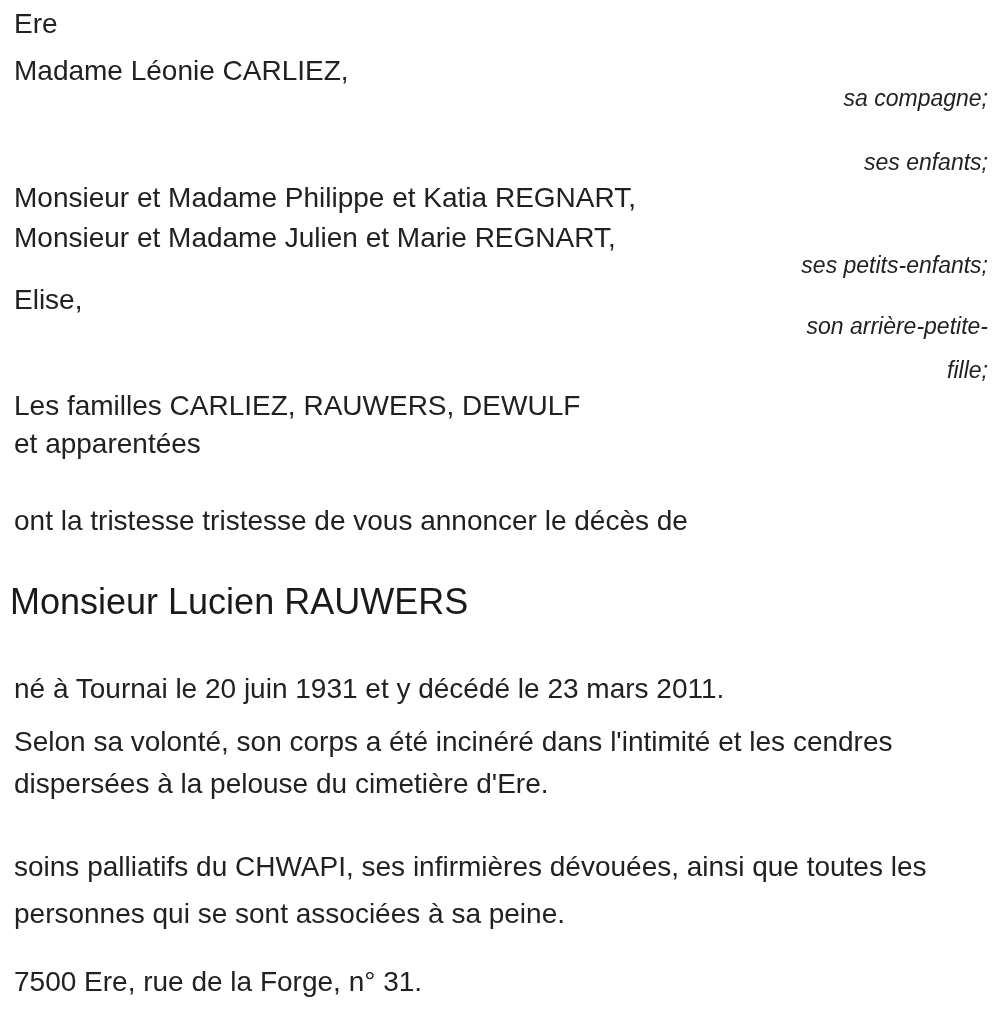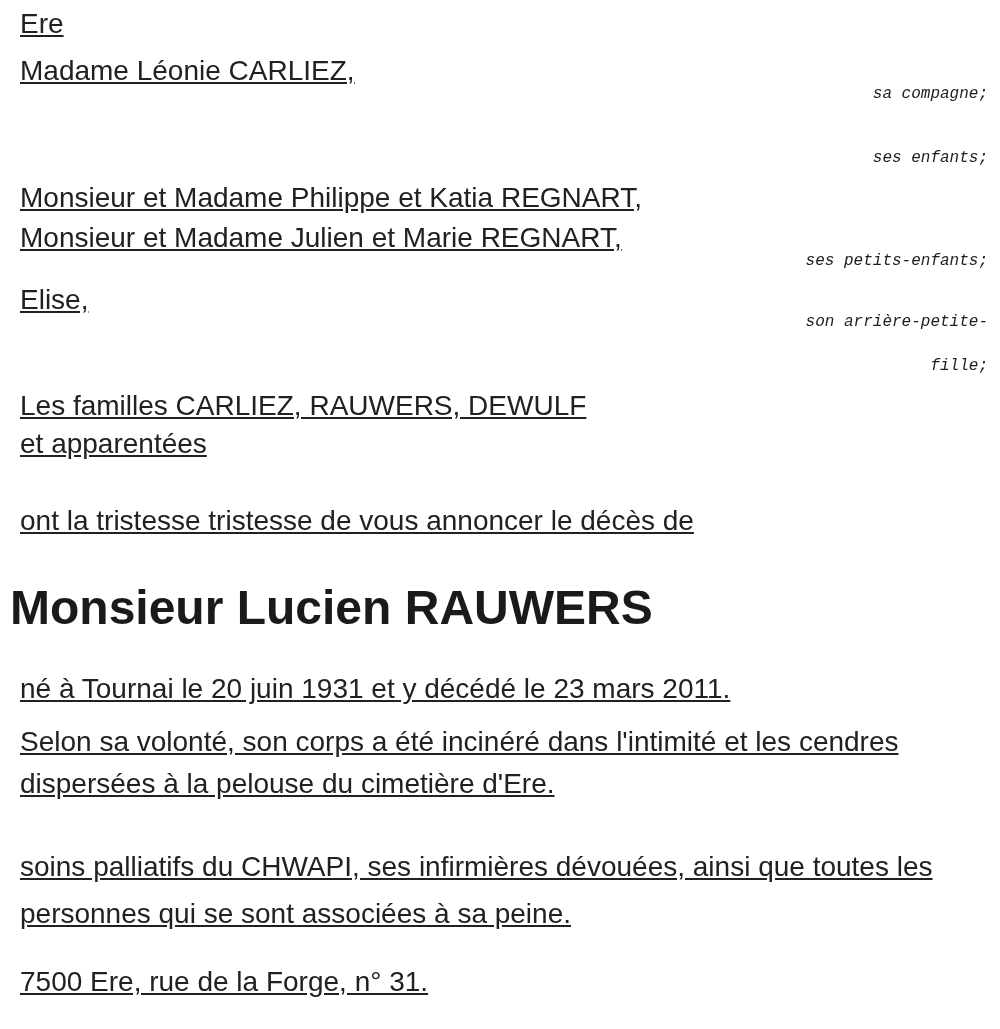--- a/index.html
+++ b/index.html
@@ -11,41 +11,40 @@
     position: relative;
     width: 1000px;
     height: 1029px;
     background: #ffffff;
     overflow: hidden;
     font-family: "Liberation Sans", sans-serif;
     color: #212121;
   }
   .ln {
     position: absolute;
-    left: 20px;
+    left: 14px;
     font-size: 28px;
     line-height: 1.2;
     white-space: nowrap;
-    text-decoration: underline;
   }
   .rel {
     position: absolute;
     right: 12px;
     text-align: center;
-    font-family: Liberation Mono, monospace;
+    font-family: Liberation Sans, sans-serif;
     font-style: italic;
-    font-size: 16px;
+    font-size: 23px;
     line-height: 1.2;
     white-space: nowrap;
   }
   .title {
     position: absolute;
     left: 10px;
-    font-size: 48px;
-    font-weight: bold;
+    font-size: 36px;
+    font-weight: normal;
     line-height: 1.1;
     white-space: nowrap;
     color: #1a1a1a;
   }
 </style>
 </head>
 <body>
 
 <div class="page">
 

